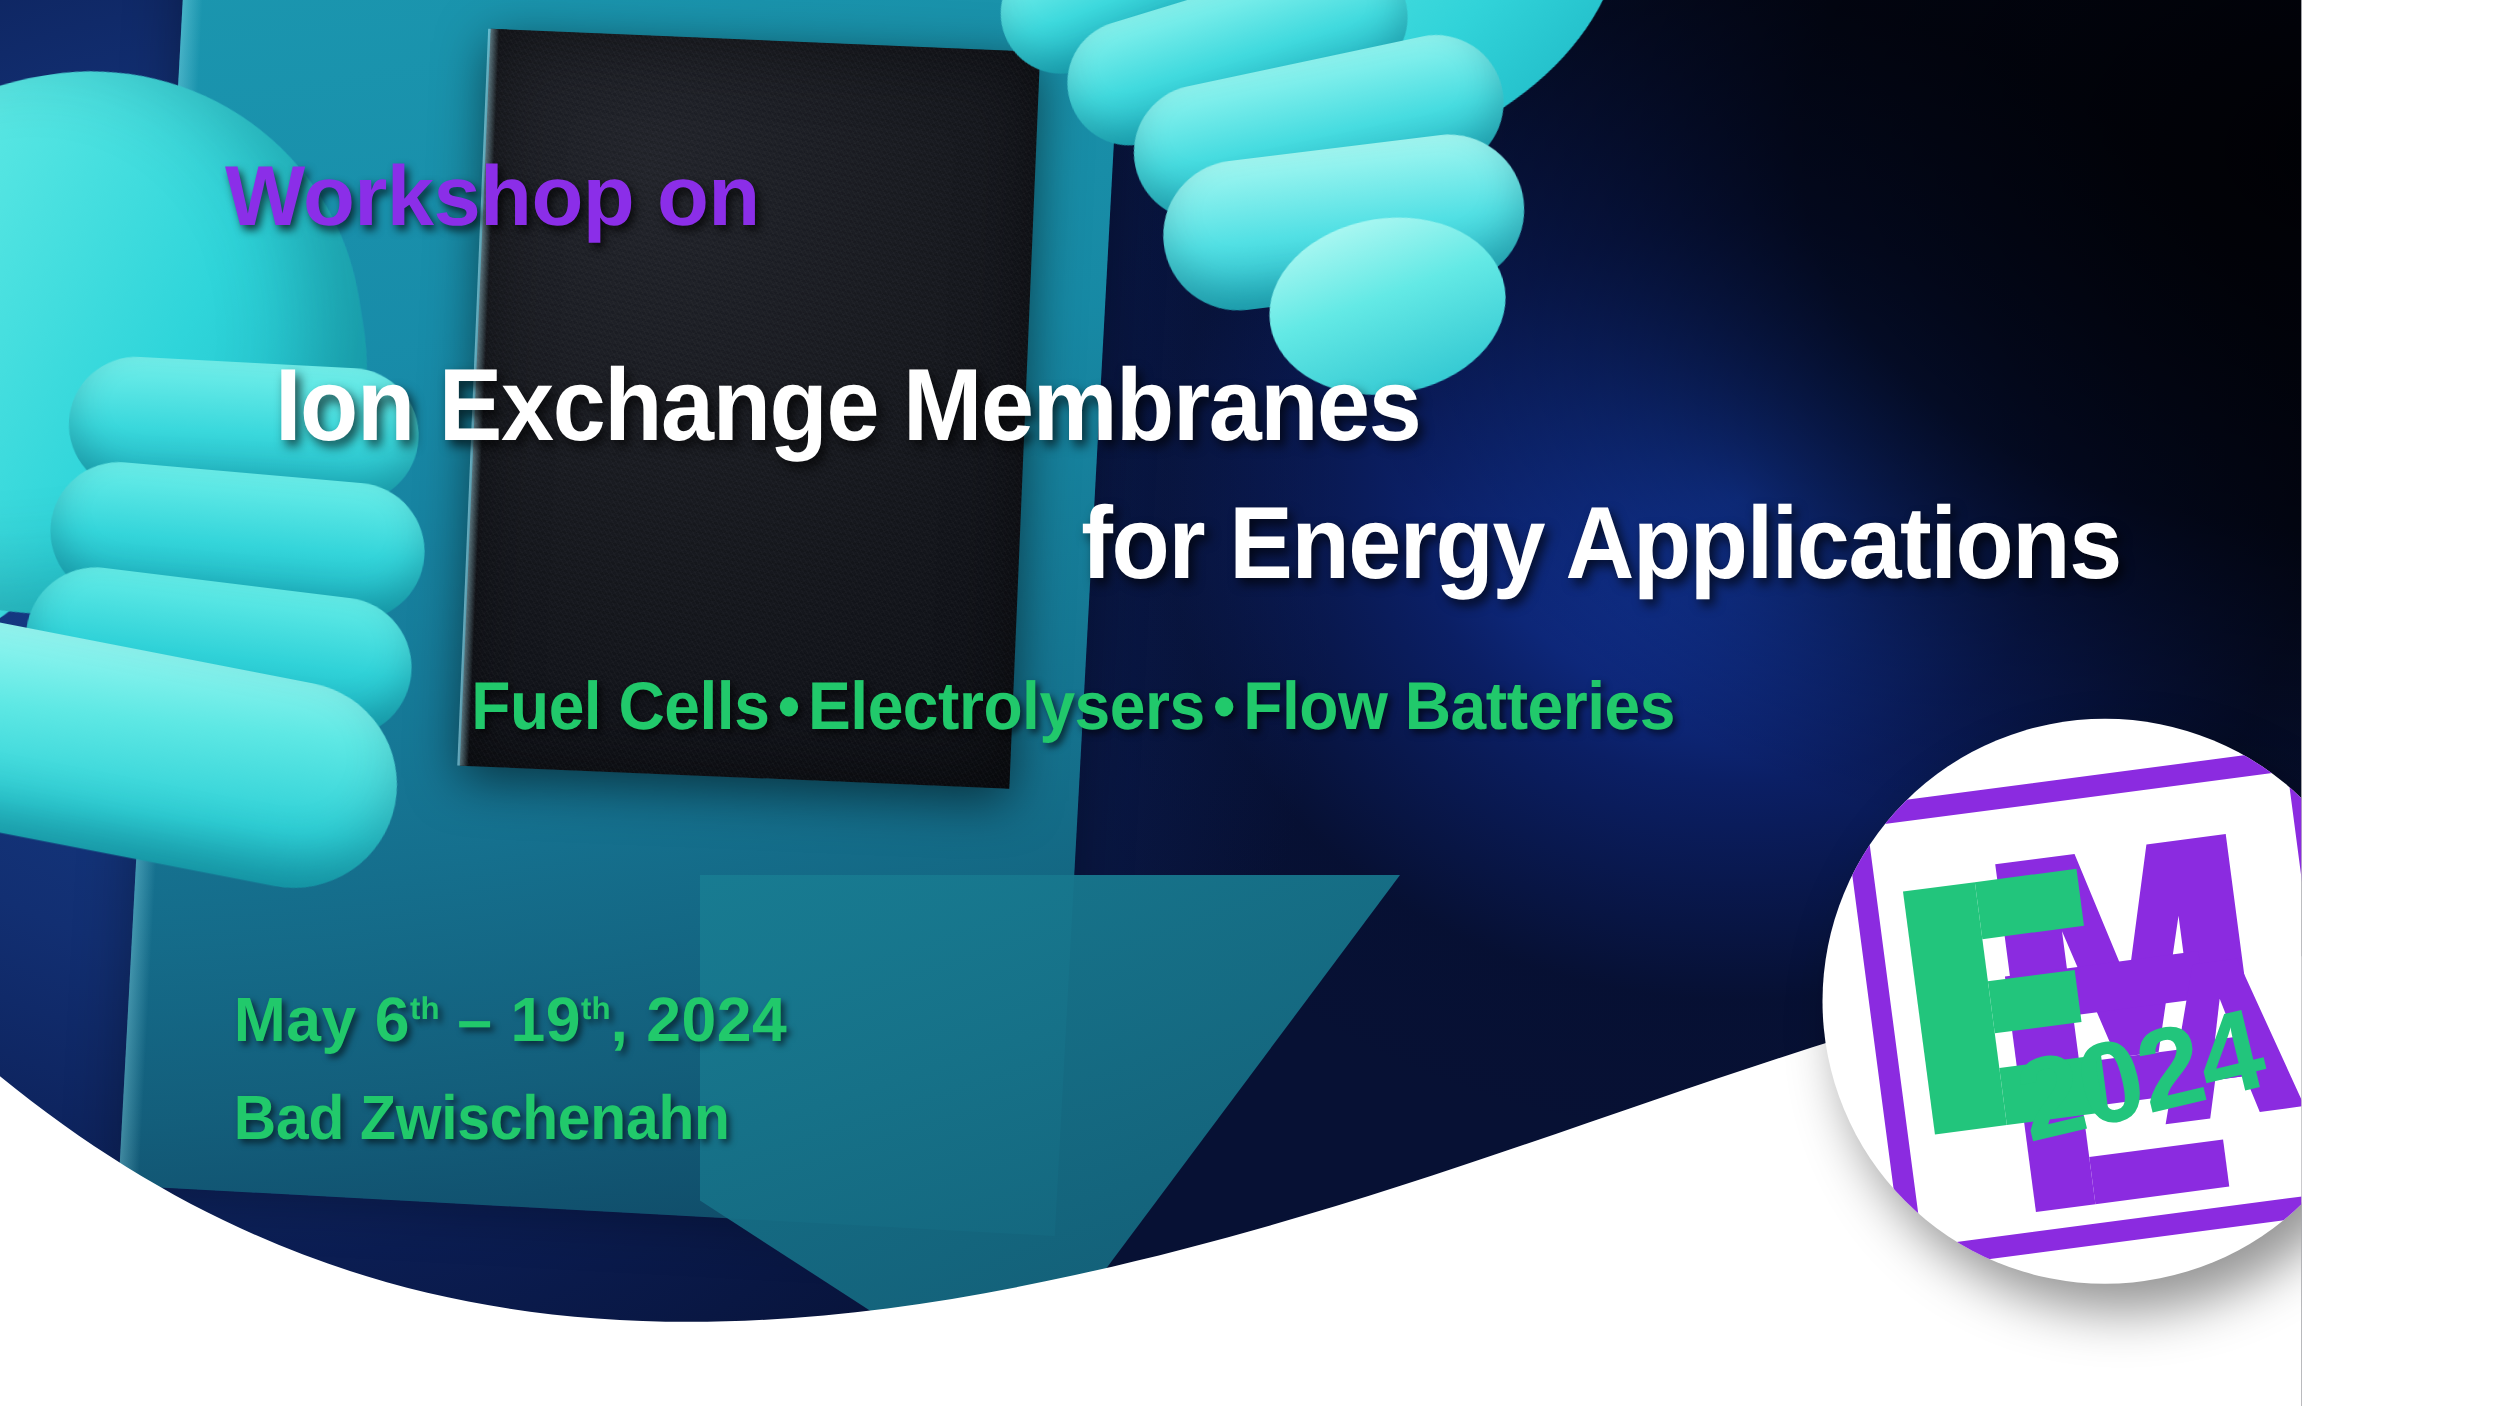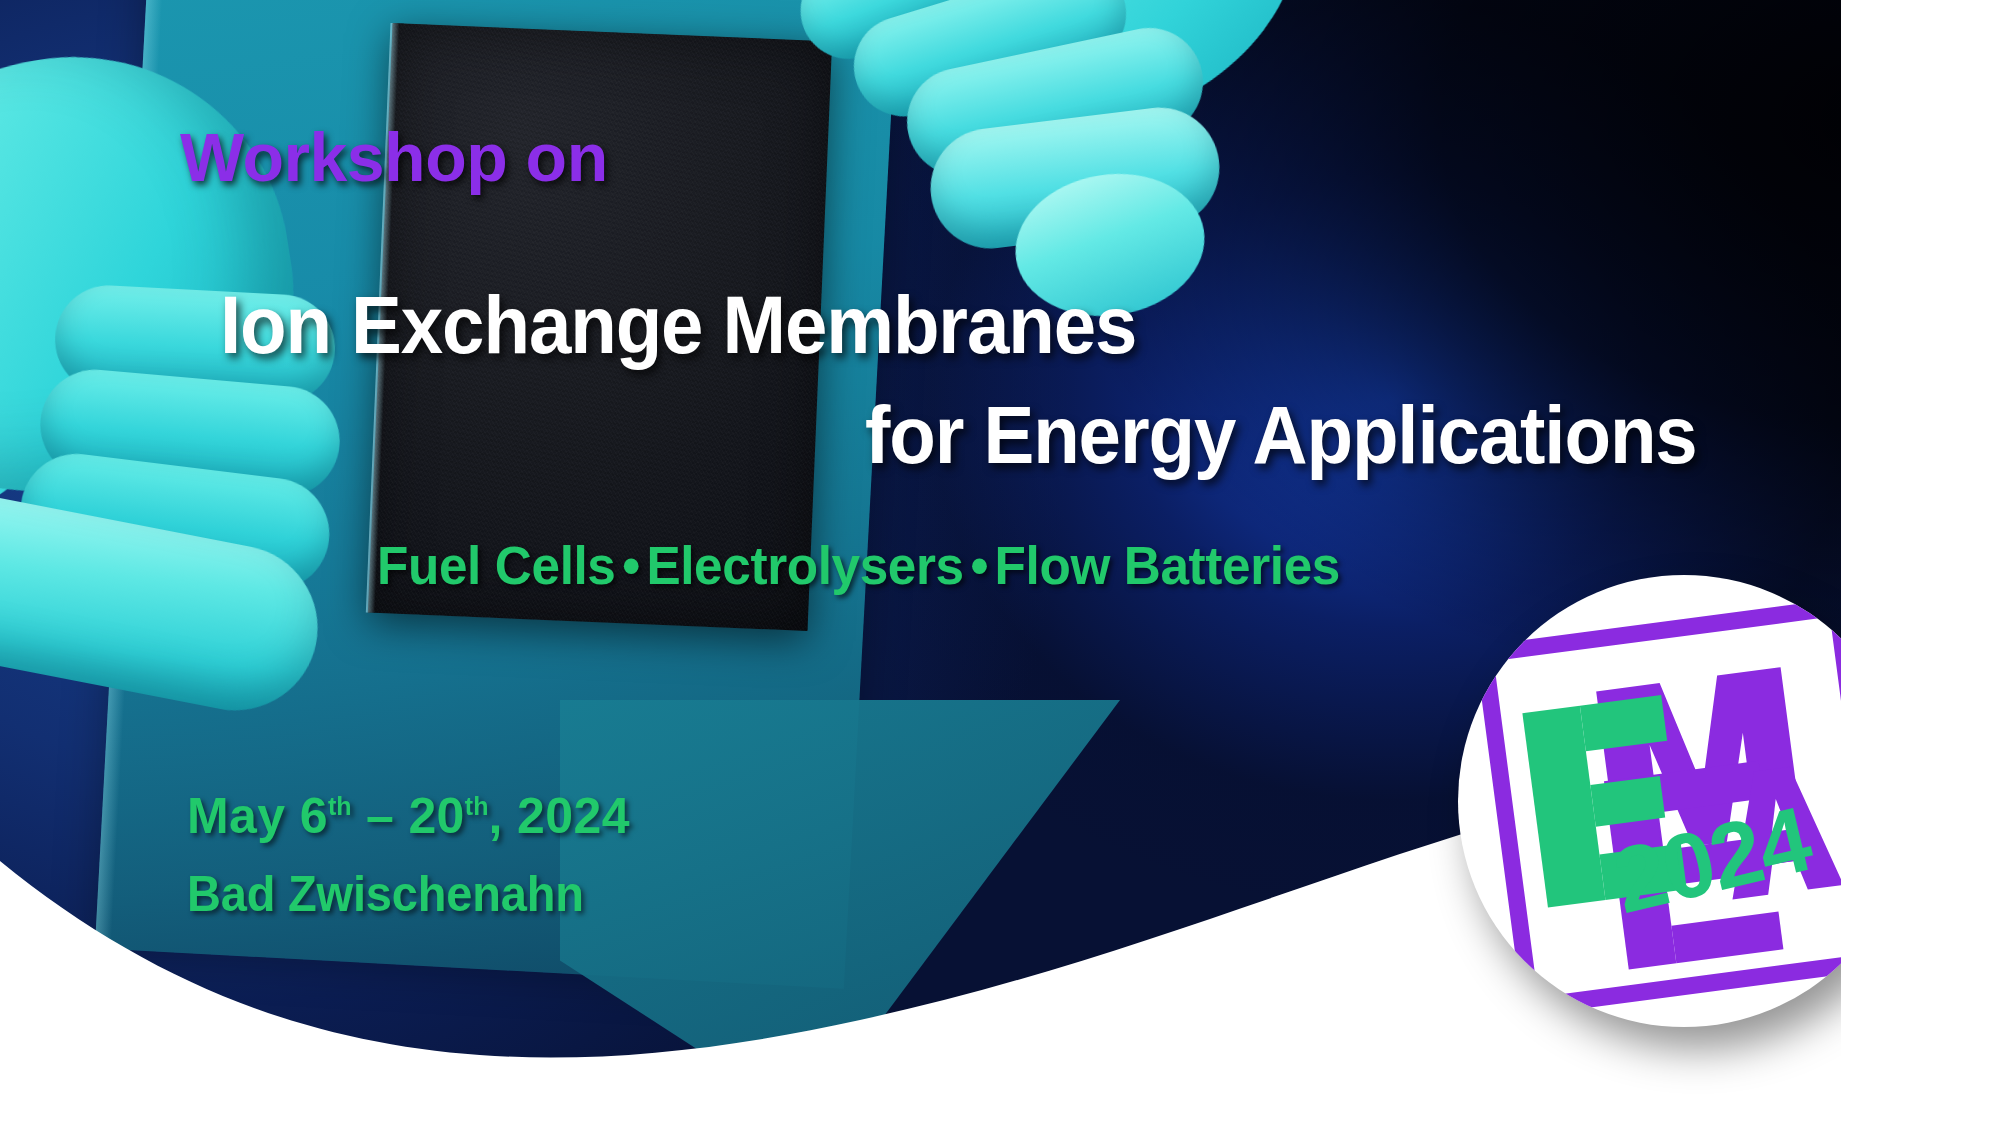--- a/index.html
+++ b/index.html
@@ -364,21 +364,21 @@
 
     <div class="title-1">Ion Exchange Membranes</div>
 
     <div class="title-2">for Energy Applications</div>
 
     <div class="subtitle">
       <span>Fuel Cells</span><span class="sep">•</span><span>Electrolysers</span><span class="sep">•</span><span>Flow Batteries</span>
     </div>
 
     <div class="date-line">
-      <span>May</span>&nbsp;<span>6</span><sup>th</sup>&nbsp;<span>–</span>&nbsp;<span>20</span><sup>th</sup><span>,</span>&nbsp;<span>2024</span>
+      <span>May</span>&nbsp;<span>6</span><sup>th</sup>&nbsp;<span>–</span>&nbsp;<span>19</span><sup>th</sup><span>,</span>&nbsp;<span>2024</span>
     </div>
 
     <div class="place-line">Bad Zwischenahn</div>
   </div>
 
   <div class="logo-badge">
     <div class="logo-circle"></div>
     <svg class="logo-svg" viewBox="0 0 452 452">
       <defs>
         <clipPath id="circClip">

